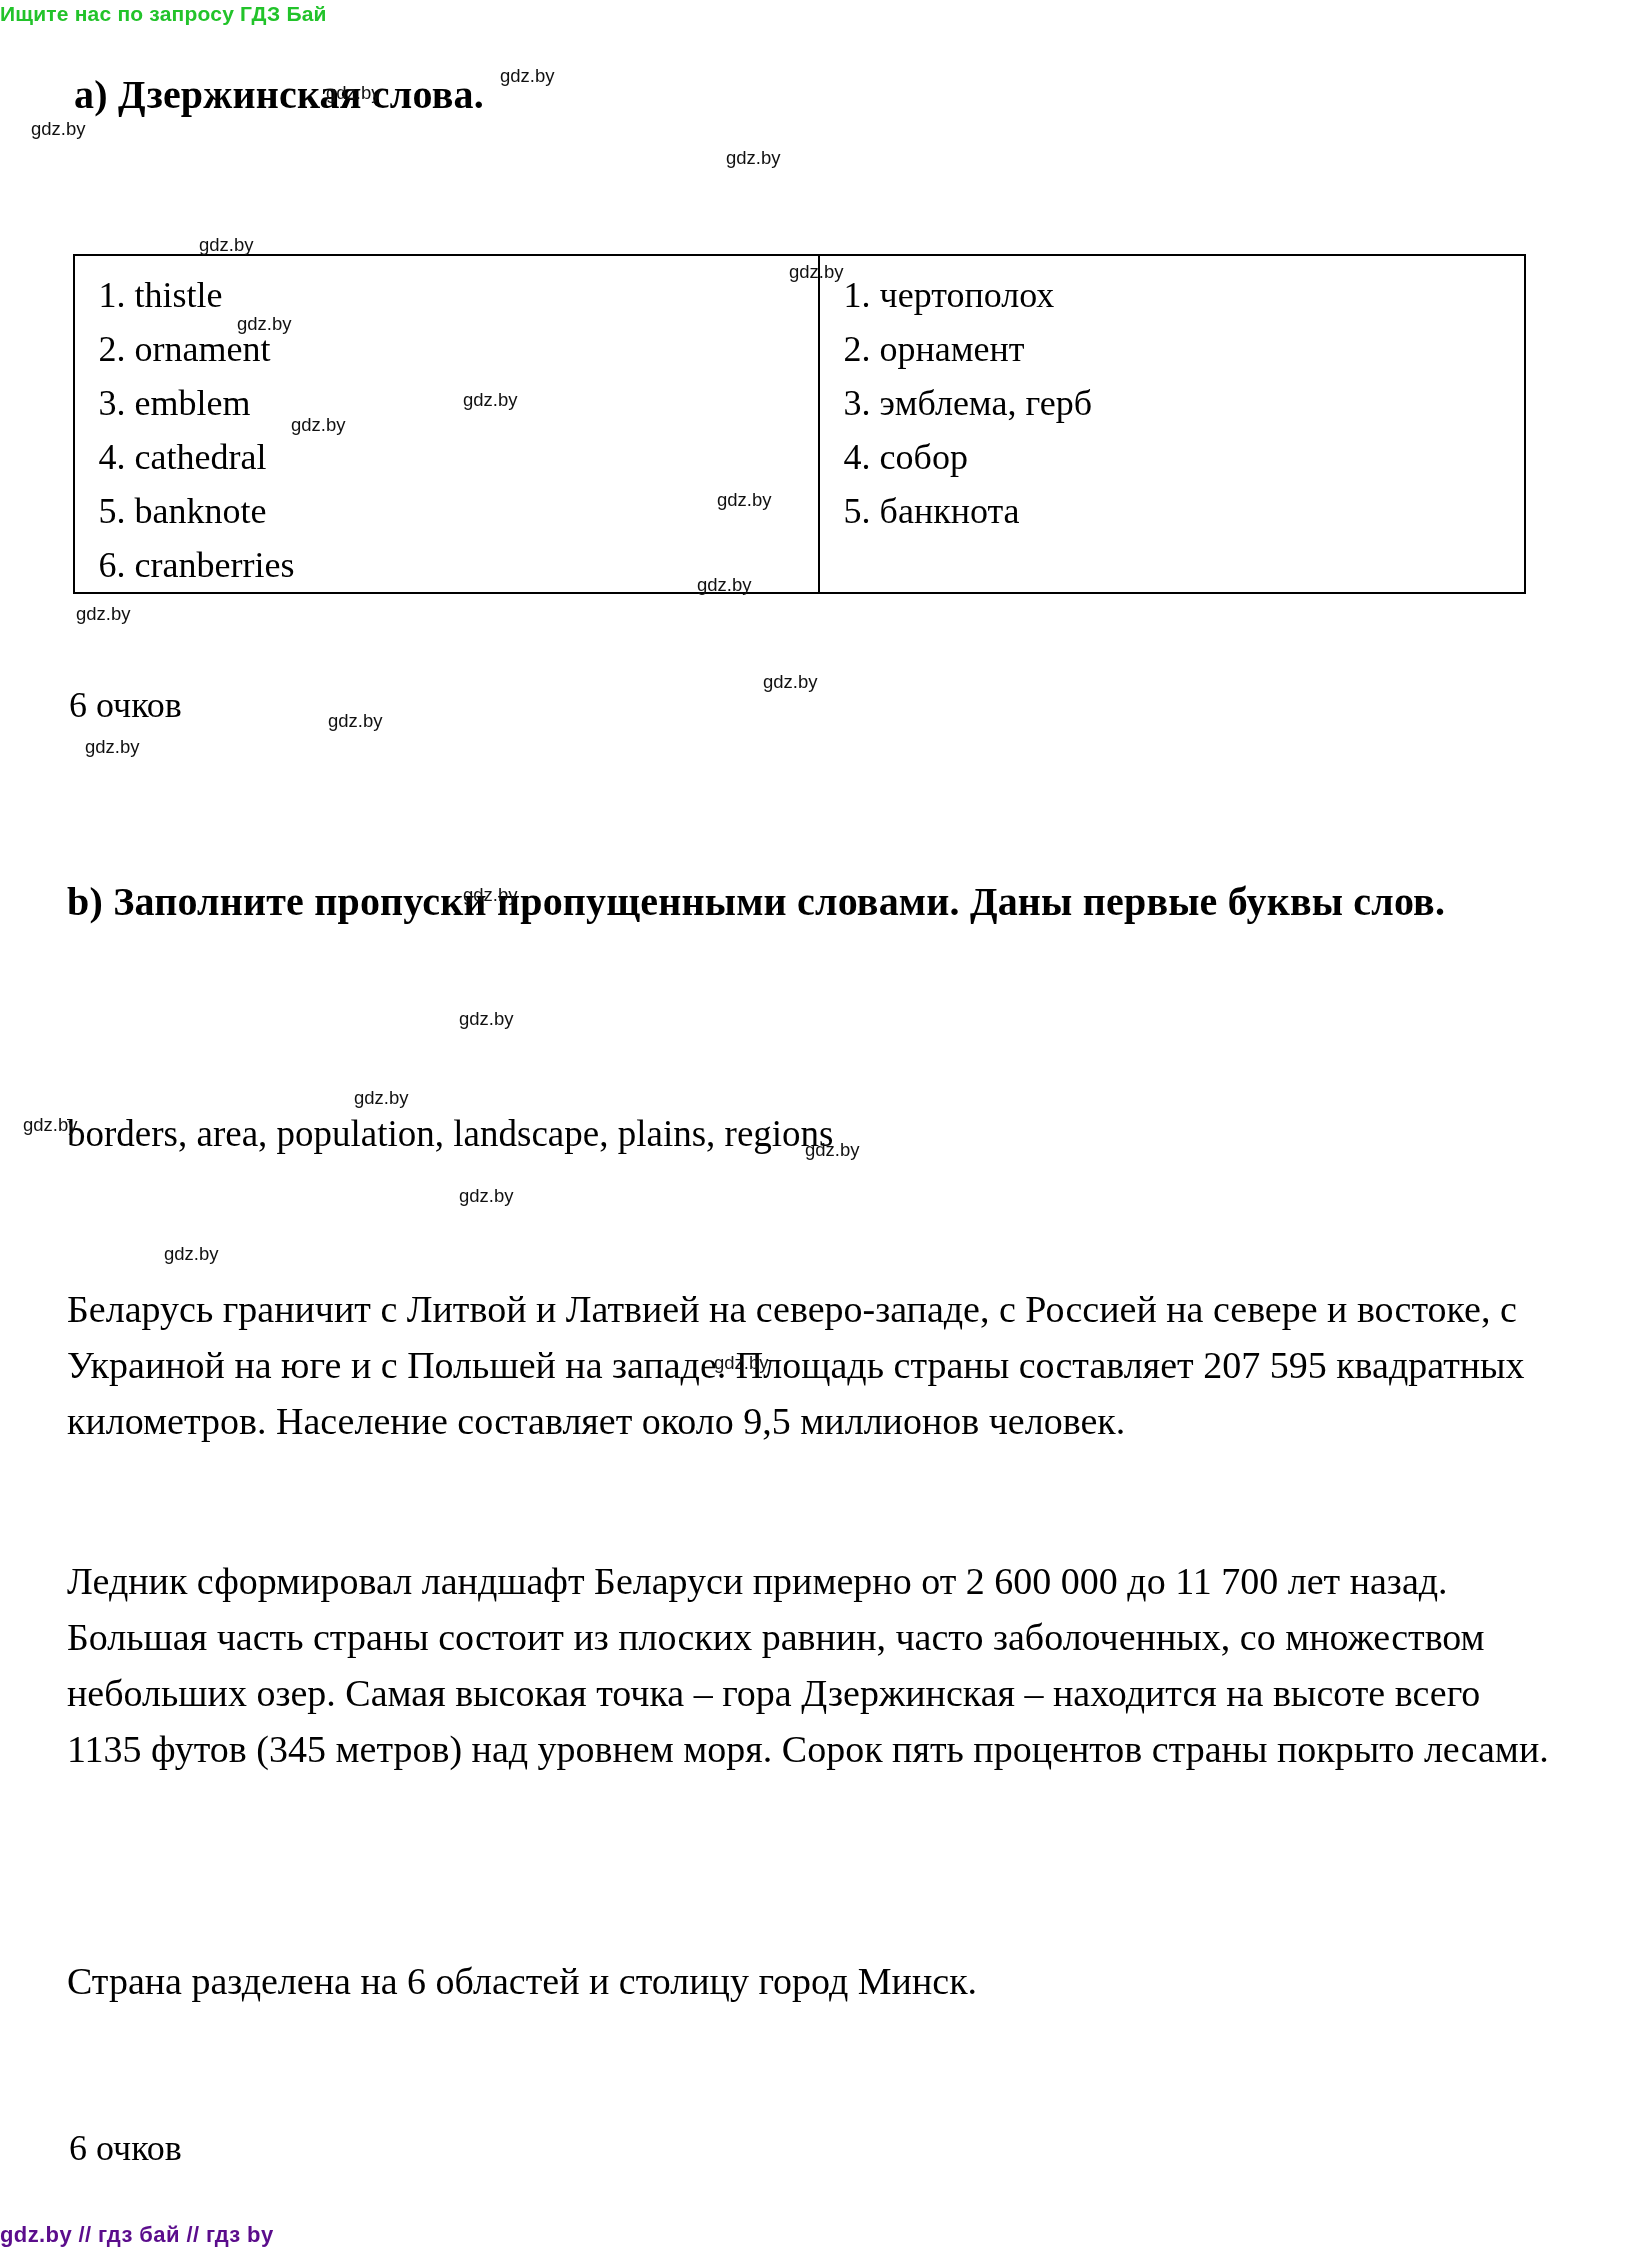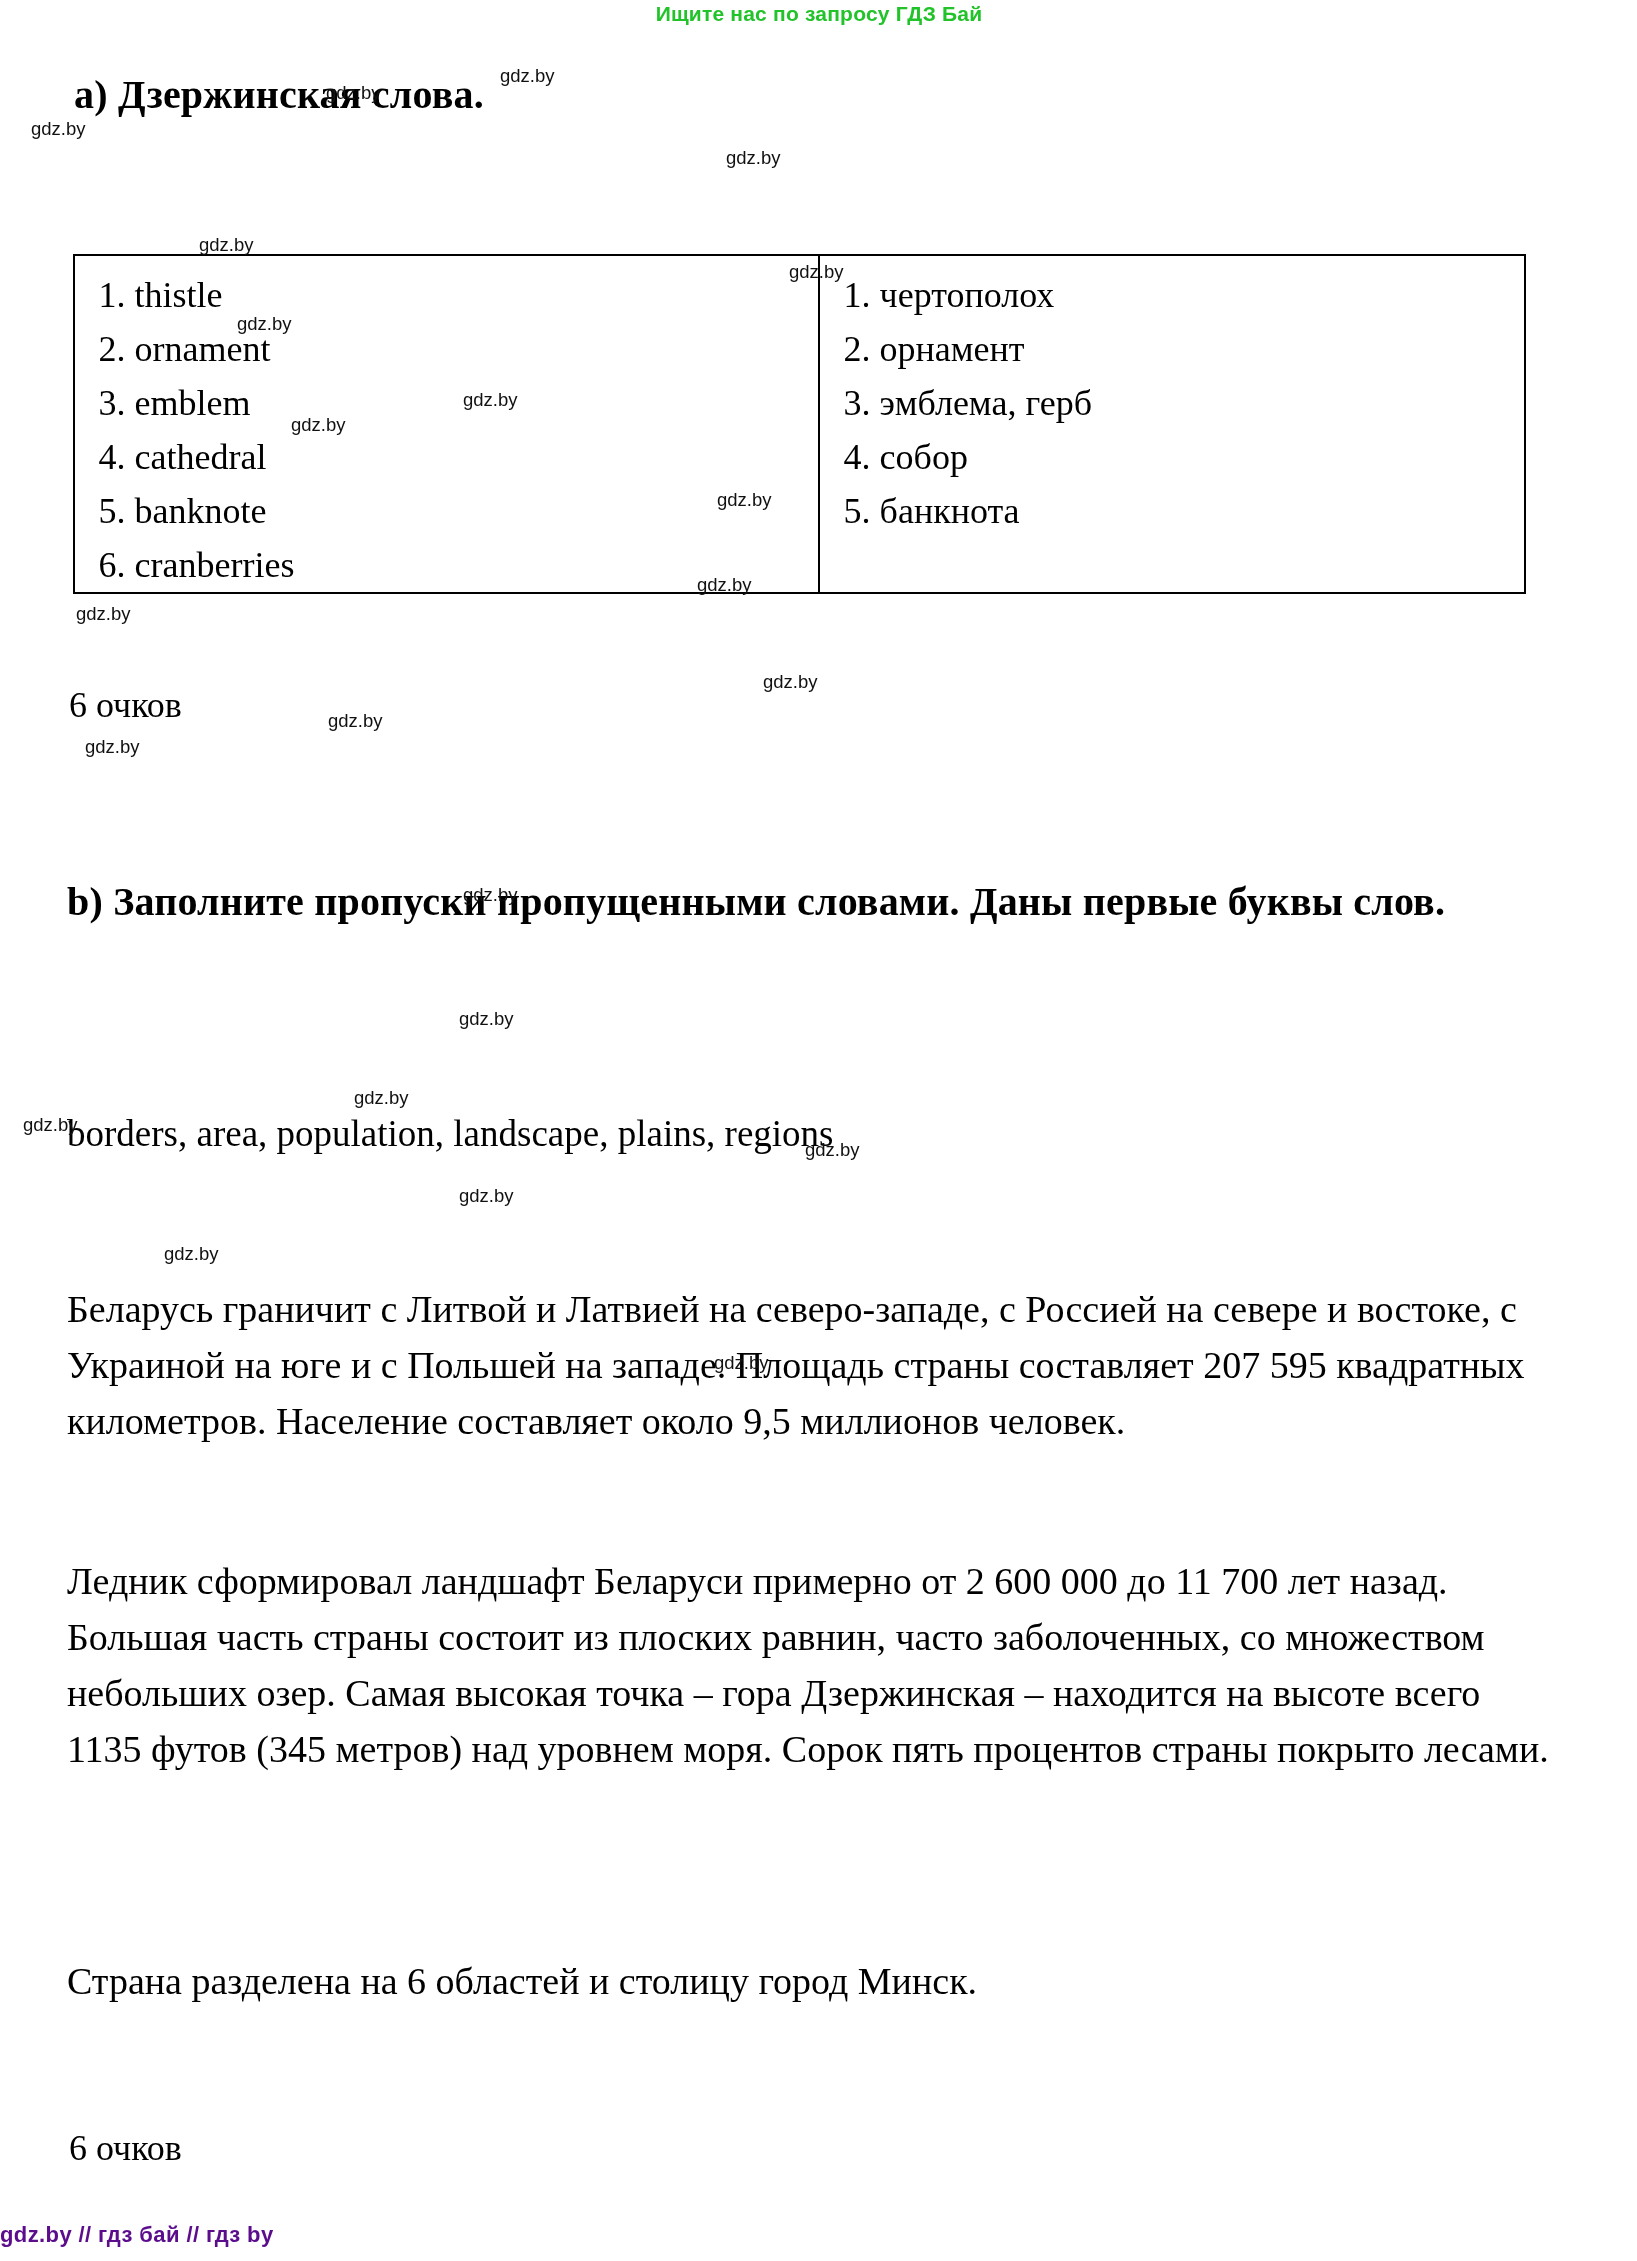--- a/index.html
+++ b/index.html
@@ -17,21 +17,21 @@
     color: #000000;
     -webkit-font-smoothing: none;
   }
 
   
   .promo-banner {
     position: absolute;
     top: 1.7px;
     left: 0;
     width: 100%;
-    text-align: center;
+    text-align: left;
     font-family: "Liberation Sans", "DejaVu Sans", sans-serif;
     font-size: 21px;
     font-weight: 700;
     letter-spacing: 0.2px;
     color: #22c32a;
     white-space: nowrap;
   }
 
   
   .page {

